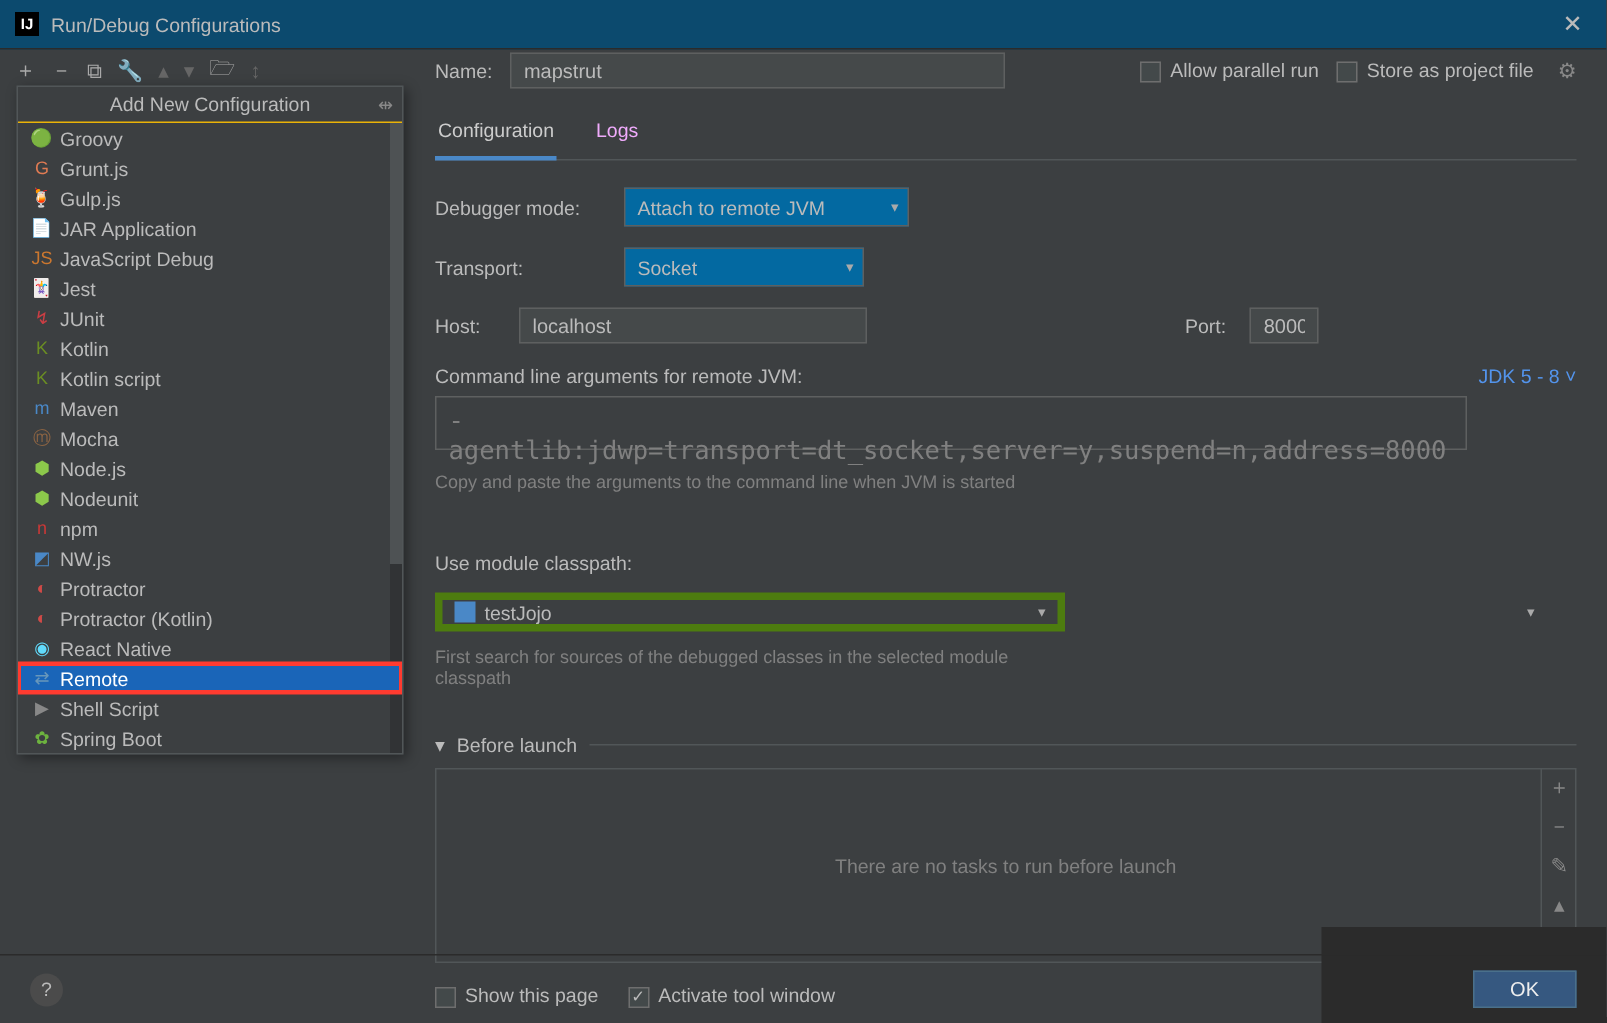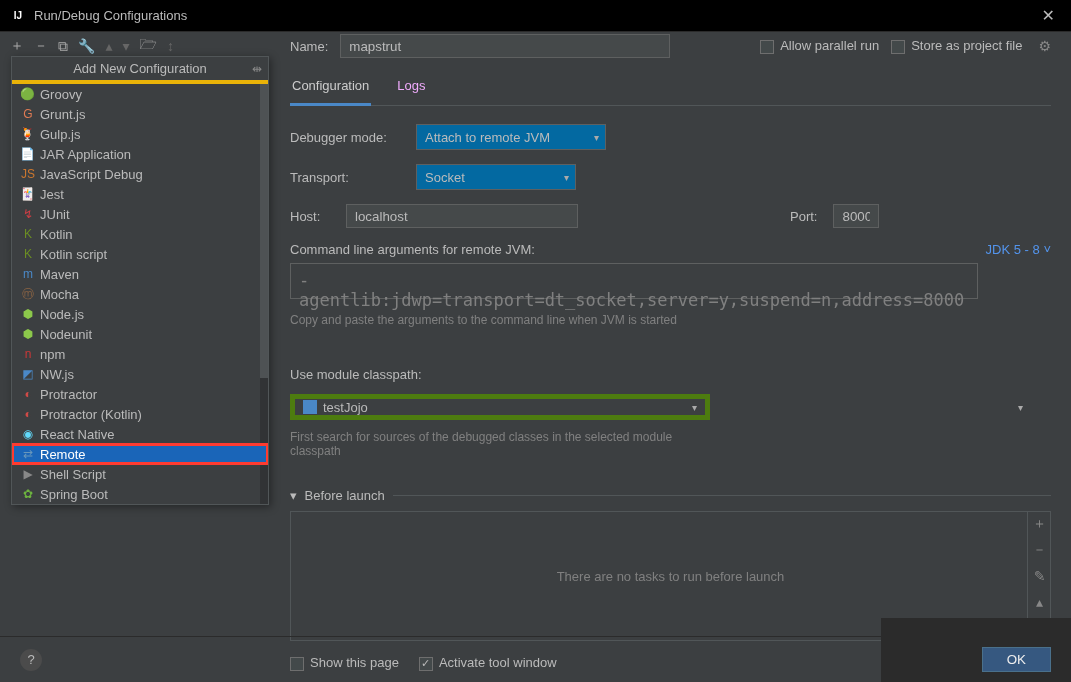--- a/index.html
+++ b/index.html
@@ -8,21 +8,21 @@
   background: #3c3f41;
   font-family: "Segoe UI", Arial, sans-serif;
   font-size: 13px;
   color: #bbbbbb;
   overflow: hidden;
   position: relative;
 }
 .titlebar {
   display: flex; align-items: center;
   padding: 6px 10px;
-  background: #000000;
+  background: #0c4a6e;
   border-bottom: 1px solid #2b2b2b;
 }
 .titlebar .app-icon {
   width: 16px; height: 16px;
   background: #000; color: #fff;
   display: inline-flex; align-items: center; justify-content: center;
   font-size: 10px; font-weight: bold; margin-right: 8px;
 }
 .titlebar .title { flex: 1; color: #bbbbbb; }
 .titlebar .close { color: #bbbbbb; font-size: 16px; padding: 0 6px; cursor: pointer; }
@@ -42,21 +42,21 @@
   position: absolute; left: 11px; top: -4px;
   width: 258px;
   background: #3c3f41;
   border: 1px solid #515658;
   box-shadow: 2px 2px 8px rgba(0,0,0,0.4);
   z-index: 10;
 }
 .cfg-header {
   display: flex; align-items: center; justify-content: center;
   padding: 4px 8px;
-  border-bottom: 4px solid #eab308;
+  border-bottom: 1px solid #eab308;
   position: relative;
 }
 .cfg-header .pin { position: absolute; right: 6px; color: #888; font-size: 12px; }
 .cfg-list { max-height: 420px; overflow-y: auto; position: relative; }
 .cfg-item {
   display: flex; align-items: center;
   padding: 2px 10px 2px 28px;
   height: 20px;
   position: relative;
   cursor: pointer;

